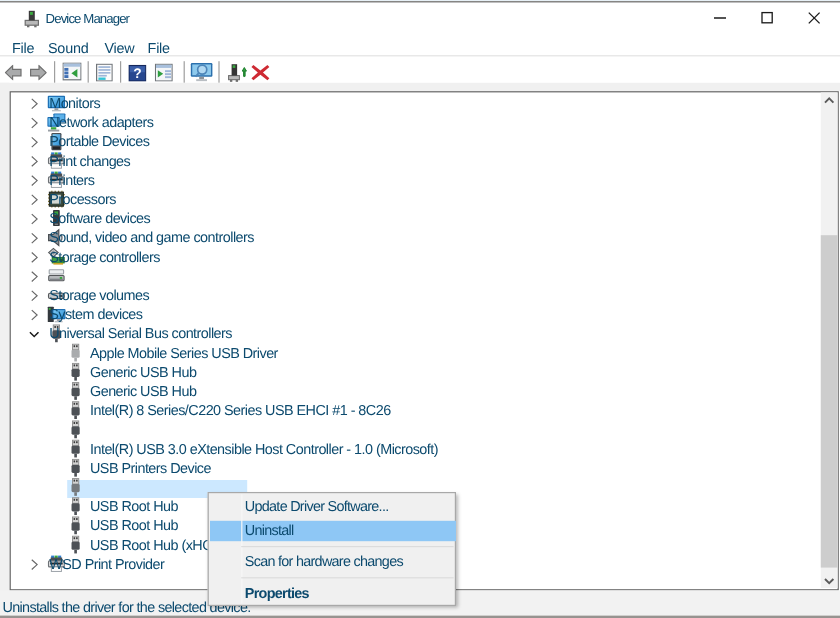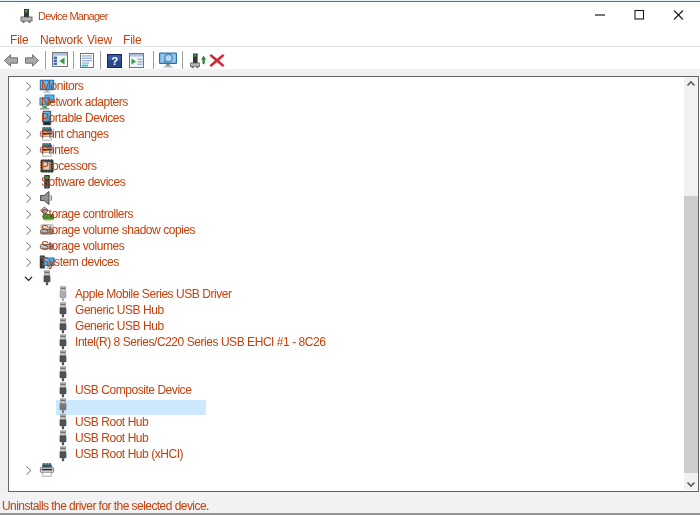--- a/index.html
+++ b/index.html
@@ -1,17 +1,17 @@
 <!DOCTYPE html>
 <html><head>
 <meta charset="utf-8">
 <style>
   html,body{margin:0;padding:0}
   #win{position:relative;width:700px;height:515px;background:#fff;
-       font-family:"Liberation Sans",sans-serif;font-size:12px;color:#c2410c;
+       font-family:"Liberation Sans",sans-serif;font-size:12px;color:#0c4a6e;
        overflow:hidden;letter-spacing:-0.3px}
   .abs{position:absolute}
   
   #topborder{left:0;top:0;width:700px;height:1px;background:#e8f1f7;border-bottom:1px solid #6e6a67}
   
   #title{left:38px;top:9px;height:14px;line-height:14px;font-size:11px;letter-spacing:-0.75px}
   
   
   .menu{top:33px;height:15px;line-height:15px;letter-spacing:-0.2px}
   #menusep{left:0;top:46px;width:700px;height:1px;background:#e3e3e3}
@@ -160,21 +160,21 @@
   <div class="abs" id="title">Device Manager</div>
 
   <svg class="abs" style="left:589px;top:6px" width="100" height="18" viewBox="0 0 100 18">
     <line x1="6" y1="9" x2="16" y2="9" stroke="#1a1a1a" stroke-width="1.2"></line>
     <rect x="46" y="4.5" width="8.5" height="8.5" fill="none" stroke="#1a1a1a" stroke-width="1.1"></rect>
     <line x1="85" y1="4.5" x2="94" y2="13.5" stroke="#1a1a1a" stroke-width="1.1"></line>
     <line x1="94" y1="4.5" x2="85" y2="13.5" stroke="#1a1a1a" stroke-width="1.1"></line>
   </svg>
 
   <div class="abs menu" style="left:10px">File</div>
-  <div class="abs menu" style="left:40px">Network</div>
+  <div class="abs menu" style="left:40px">Sound</div>
   <div class="abs menu" style="left:87px">View</div>
   <div class="abs menu" style="left:123px">File</div>
   <div class="abs" id="menusep"></div>
 
   <svg class="abs" style="left:4px;top:54px" width="35" height="13" viewBox="0 0 35 13">
     <polygon points="0.5,6.5 6.5,0.8 6.5,3.8 13.5,3.8 13.5,9.2 6.5,9.2 6.5,12.2" fill="#a9aaab" stroke="#707070" stroke-width="1"></polygon>
     <polygon points="34.5,6.5 28.5,0.8 28.5,3.8 21.5,3.8 21.5,9.2 28.5,9.2 28.5,12.2" fill="#a9aaab" stroke="#707070" stroke-width="1"></polygon>
   </svg>
   <svg class="abs" style="left:52px;top:52px" width="16" height="16" viewBox="0 0 16 16">
     <rect x="0.5" y="0.5" width="15" height="14" fill="#f4f6f8" stroke="#70757a" stroke-width="1"></rect>
@@ -308,38 +308,38 @@
         </svg>
         <span class="lbl">Software devices</span>
       </div>
     <div class="row t" style="top:189.5px">
         <svg class="chev" width="13" height="13" viewBox="0 0 16 16">
           <use href="#i-chevR"></use>
         </svg>
         <svg class="icon" width="16" height="16">
           <use href="#i-snd"></use>
         </svg>
+        <span class="lbl">Sound, video and game controllers</span>
       </div>
     <div class="row t" style="top:205.5px">
         <svg class="chev" width="13" height="13" viewBox="0 0 16 16">
           <use href="#i-chevR"></use>
         </svg>
         <svg class="icon" width="16" height="16">
           <use href="#i-stc"></use>
         </svg>
         <span class="lbl">Storage controllers</span>
       </div>
     <div class="row t" style="top:221.5px">
         <svg class="chev" width="13" height="13" viewBox="0 0 16 16">
           <use href="#i-chevR"></use>
         </svg>
         <svg class="icon" width="16" height="16">
           <use href="#i-shd"></use>
         </svg>
-        <span class="lbl">Storage volume shadow copies</span>
       </div>
     <div class="row t" style="top:237.5px">
         <svg class="chev" width="13" height="13" viewBox="0 0 16 16">
           <use href="#i-chevR"></use>
         </svg>
         <svg class="icon" width="16" height="16">
           <use href="#i-vol"></use>
         </svg>
         <span class="lbl">Storage volumes</span>
       </div>
@@ -352,20 +352,21 @@
         </svg>
         <span class="lbl">System devices</span>
       </div>
     <div class="row t" style="top:269.5px">
         <svg class="chev" width="13" height="13" viewBox="0 0 16 16">
           <use href="#i-chevD"></use>
         </svg>
         <svg class="icon" width="16" height="16" style="color:#4d5156">
           <use href="#i-usb"></use>
         </svg>
+        <span class="lbl">Universal Serial Bus controllers</span>
       </div>
     <div class="row c" style="top:285.5px">
         <svg class="icon" width="16" height="16" style="color:#a9abad">
           <use href="#i-usb"></use>
         </svg>
         <span class="lbl">Apple Mobile Series USB Driver</span>
       </div>
     <div class="row c" style="top:301.5px">
         <svg class="icon" width="16" height="16" style="color:#4d5156">
           <use href="#i-usb"></use>
@@ -386,26 +387,27 @@
       </div>
     <div class="row c" style="top:349.5px">
         <svg class="icon" width="16" height="16" style="color:#4d5156">
           <use href="#i-usb"></use>
         </svg>
       </div>
     <div class="row c" style="top:365.5px">
         <svg class="icon" width="16" height="16" style="color:#4d5156">
           <use href="#i-usb"></use>
         </svg>
+        <span class="lbl">Intel(R) USB 3.0 eXtensible Host Controller - 1.0 (Microsoft)</span>
       </div>
     <div class="row c" style="top:381.5px">
         <svg class="icon" width="16" height="16" style="color:#4d5156">
           <use href="#i-usb"></use>
         </svg>
-        <span class="lbl">USB Composite Device</span>
+        <span class="lbl">USB Printers Device</span>
       </div>
     <div class="row c" style="top:397.5px">
         <svg class="icon" width="16" height="16" style="color:#75797d">
           <use href="#i-usb"></use>
         </svg>
       </div>
     <div class="row c" style="top:413.5px">
         <svg class="icon" width="16" height="16" style="color:#4d5156">
           <use href="#i-usb"></use>
         </svg>
@@ -423,21 +425,32 @@
         </svg>
         <span class="lbl">USB Root Hub (xHCI)</span>
       </div>
     <div class="row t" style="top:461.5px">
         <svg class="chev" width="13" height="13" viewBox="0 0 16 16">
           <use href="#i-chevR"></use>
         </svg>
         <svg class="icon" width="16" height="16">
           <use href="#i-prn"></use>
         </svg>
+        <span class="lbl">WSD Print Provider</span>
       </div>
   </div>
 
   <div class="abs" id="status"></div>
   <div class="abs" id="statustext">Uninstalls the driver for the selected device.</div>
   <div class="abs" id="botline"></div>
   <div class="abs" id="botgray"></div>
 
+  <div class="abs" id="cmenu">
+    <div id="mihl"></div>
+    <div style="position:absolute;left:27px;top:1px;width:1px;height:91px;background:#f7f7f7"></div>
+    <div class="mi" style="top:2px">Update Driver Software...</div>
+    <div class="mi" style="top:22px">Uninstall</div>
+    <div class="msep" style="top:44px"></div>
+    <div class="mi" style="top:48px">Scan for hardware changes</div>
+    <div class="msep" style="top:70px"></div>
+    <div class="mi" style="top:74px;font-weight:bold">Properties</div>
+  </div>
 </div>
 
 </body></html>

